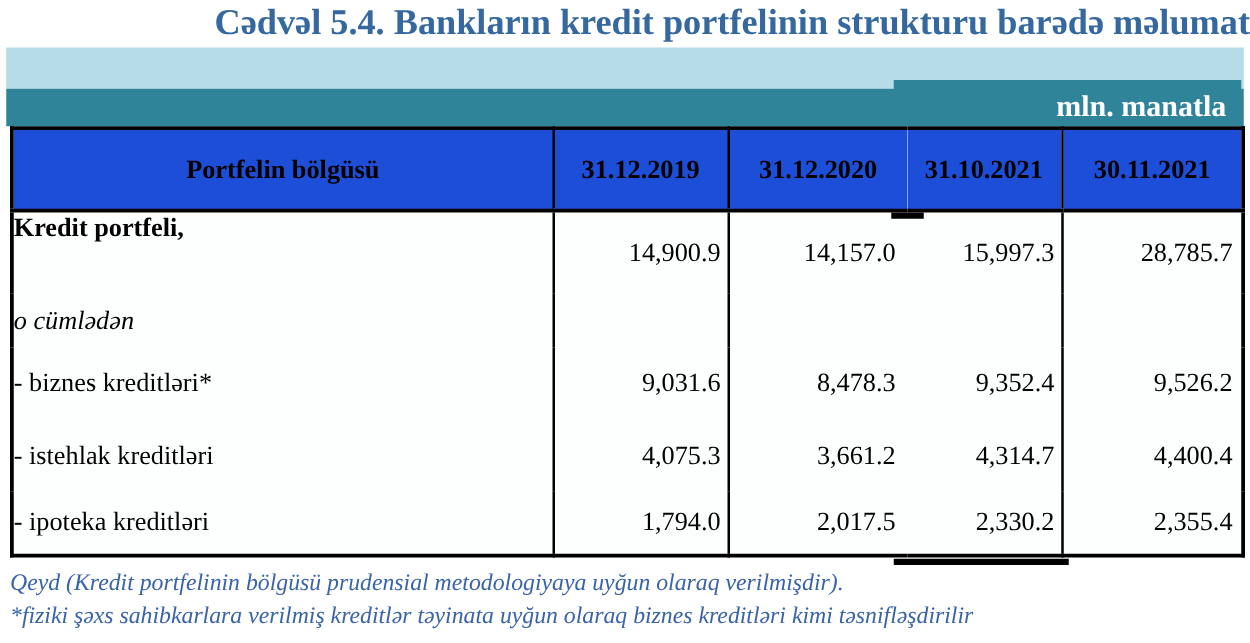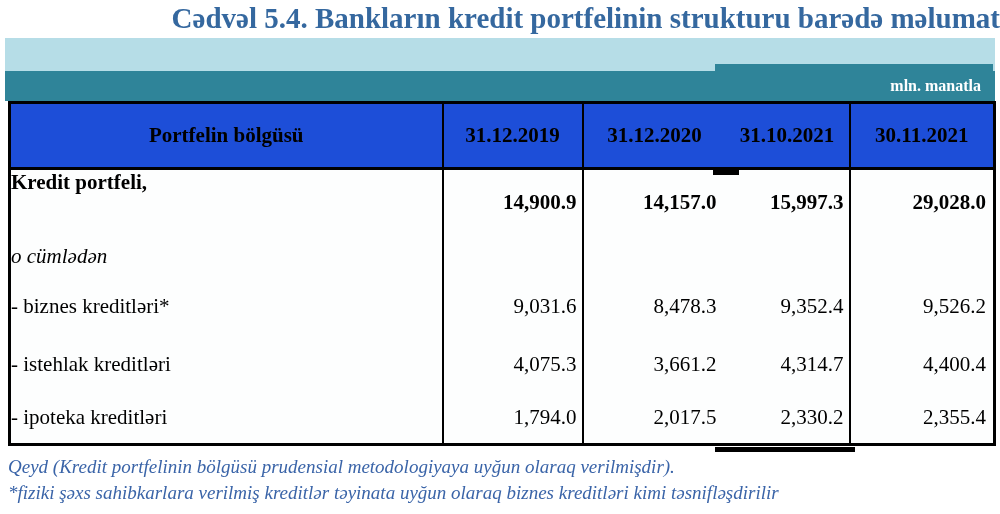--- a/index.html
+++ b/index.html
@@ -9,21 +9,21 @@
   }
   .report-title{
     position:absolute;top:2px;left:0;width:100%;text-align:right;z-index:1;
     font-weight:bold;font-size:29px;color:#35689f;white-space:nowrap;
   }
   .band-light{position:absolute;left:5px;top:38px;width:990px;height:33px;background:#b6dde7;z-index:2;}
   .band-teal{position:absolute;left:5px;top:71px;width:990px;height:30px;background:#2f8499;z-index:2;}
   .band-teal-step{position:absolute;left:715px;top:64px;width:278px;height:8px;background:#2f8499;z-index:2;}
   .unit-label{
     display:block;text-align:right;padding-right:14px;line-height:30px;
-    font-weight:bold;font-size:16px;color:#ffffff;
+    font-weight:bold;font-size:24px;color:#ffffff;
   }
   .table-wrap{position:absolute;left:8px;top:101px;z-index:3;}
   table.credit-table{
     border-collapse:collapse;table-layout:fixed;width:985px;background:#fdfefe;
   }
   table.credit-table td,table.credit-table th{
     border-left:2px solid #000;border-right:2px solid #000;padding:0;
     font-size:21px;overflow:hidden;white-space:nowrap;
   }
   table.credit-table{border:3px solid #000;}
@@ -37,21 +37,21 @@
   tr.r1{height:66px;} tr.r2{height:43px;} tr.r3{height:58px;} tr.r4{height:57px;} tr.r5{height:52px;}
   td.row-label{text-align:left;vertical-align:middle;}
   td.lbl-kredit{font-weight:bold;padding-left:64px;vertical-align:top;padding-top:12px;}
   td.lbl-cumleden{font-style:italic;padding-left:48px;}
   td.lbl-dash{padding-left:118px;}
   td.val{text-align:right;vertical-align:middle;}
   td.val.c2{padding-right:5px;}
   td.val.c3{padding-right:9px;}
   td.val.c4{padding-right:5px;}
   td.val.c5{padding-right:7px;}
-  tr.r1 td.val{font-weight:bold;}
+  tr.r1 td.val{font-weight:normal;}
   .notch-top{position:absolute;left:713px;top:170px;width:26px;height:5px;background:#000;z-index:4;}
   .notch-bottom{position:absolute;left:715px;top:447px;width:140px;height:5px;background:#000;z-index:4;}
   .note{
     position:absolute;left:8px;width:986px;font-style:italic;font-size:19px;
     color:#3a64a8;white-space:nowrap;z-index:1;
   }
   .note-1{top:456px;}
   .note-2{top:482px;}
 </style>
 </head>
@@ -82,21 +82,21 @@
         <th>31.12.2019</th>
         <th class="no-right">31.12.2020</th>
         <th class="no-left">31.10.2021</th>
         <th>30.11.2021</th>
       </tr>
       <tr class="r1">
         <td class="row-label lbl-kredit">Kredit portfeli,</td>
         <td class="val c2">14,900.9</td>
         <td class="val c3 no-right">14,157.0</td>
         <td class="val c4 no-left">15,997.3</td>
-        <td class="val c5">29,028.0</td>
+        <td class="val c5">28,785.7</td>
       </tr>
       <tr class="r2">
         <td class="row-label lbl-cumleden">o cümlədən</td>
         <td class="val c2"></td>
         <td class="val c3 no-right"></td>
         <td class="val c4 no-left"></td>
         <td class="val c5"></td>
       </tr>
       <tr class="r3">
         <td class="row-label lbl-dash">- biznes kreditləri*</td>

